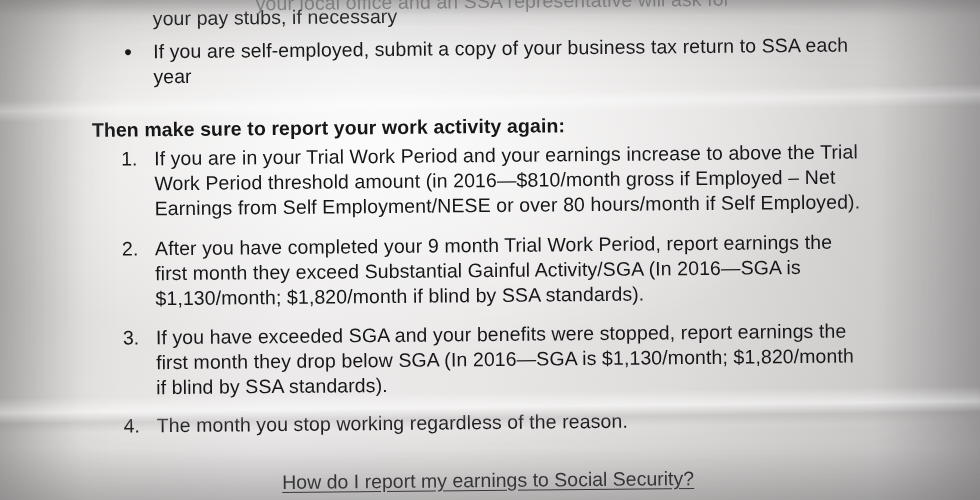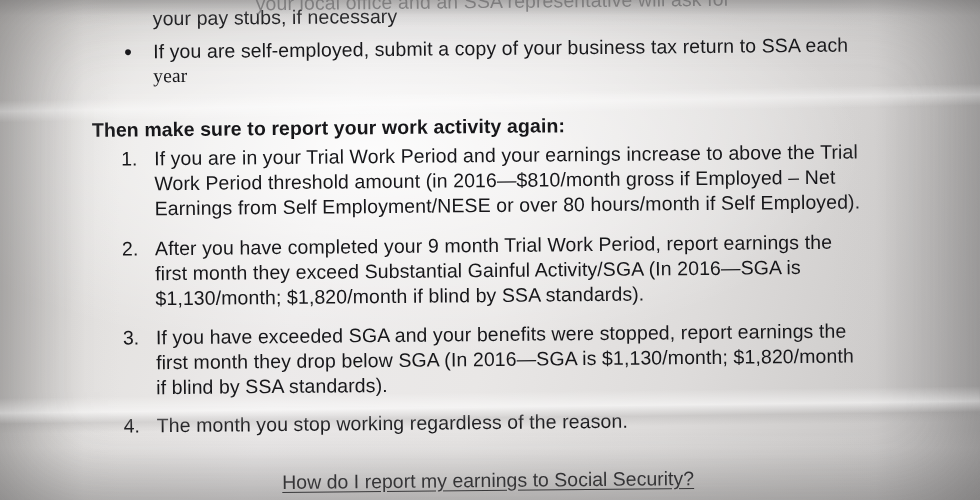--- a/index.html
+++ b/index.html
@@ -114,21 +114,21 @@
 <div id="page">
 
   <div id="sheet">
 
     <div class="ln clip-top faded" style="left:258px; top:-12px;">your local office and an SSA representative will ask for</div>
 
     <div class="ln" style="left:155px; top:2px;">your pay stubs, if necessary</div>
 
     <div class="bullet" style="left:126px; top:38px;">•</div>
     <div class="ln" style="left:155px; top:35px;">If you are self-employed, submit a copy of your business tax return to SSA each</div>
-    <div class="ln" style="left:155px; top:60px;font-family:Liberation Serif, serif;">year</div>
+    <div class="ln" style="left:155px; top:60px;">year</div>
 
     <div class="ln bold" style="left:93px; top:113px;">Then make sure to report your work activity again:</div>
 
     <div class="num" style="left:122px; top:142px;">1.</div>
     <div class="ln" style="left:155px; top:142px;">If you are in your Trial Work Period and your earnings increase to above the Trial</div>
     <div class="ln" style="left:155px; top:167px;">Work Period threshold amount (in 2016—$810/month gross if Employed – Net</div>
     <div class="ln" style="left:155px; top:192px;">Earnings from Self Employment/NESE or over 80 hours/month if Self Employed).</div>
 
     <div class="num" style="left:122px; top:232px;">2.</div>
     <div class="ln" style="left:155px; top:232px;">After you have completed your 9 month Trial Work Period, report earnings the</div>

